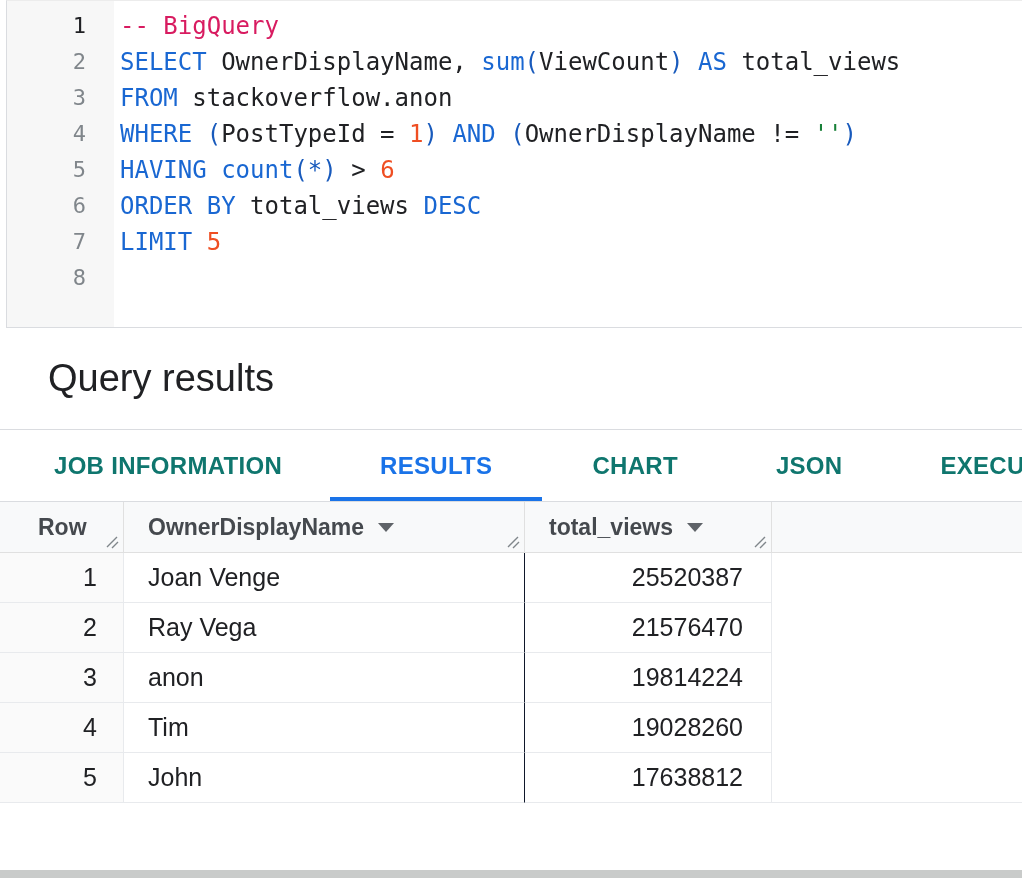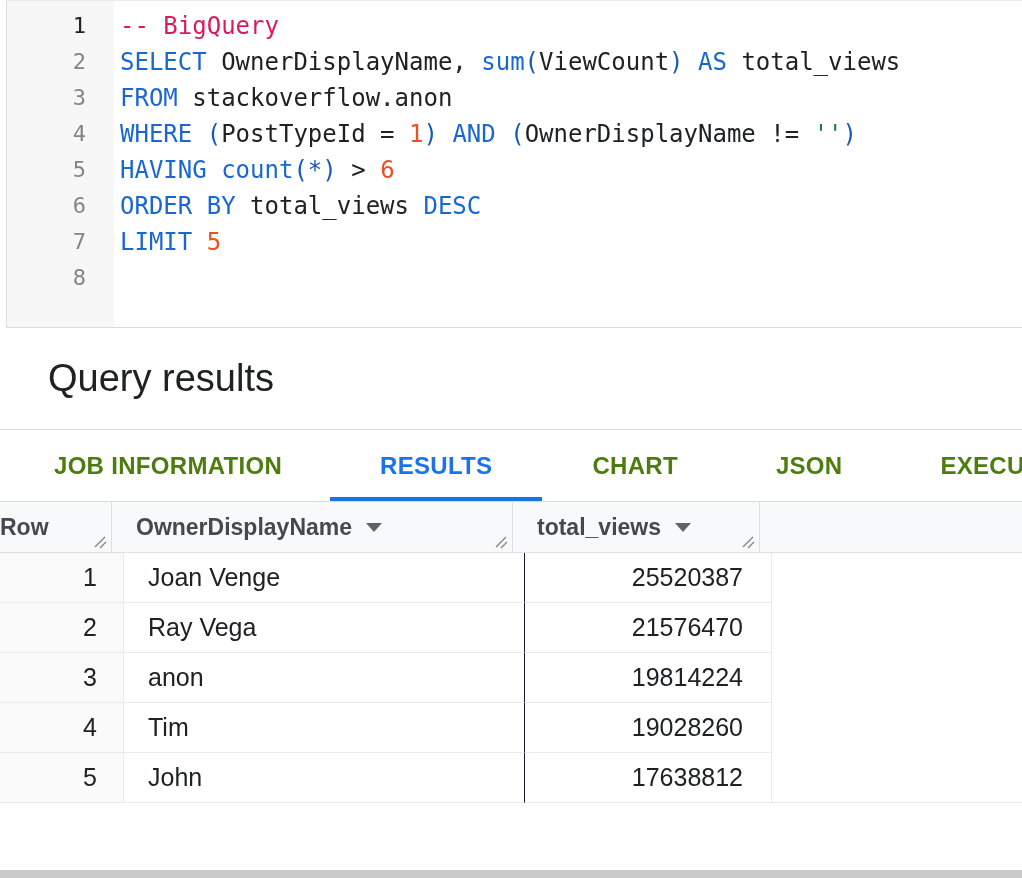--- a/index.html
+++ b/index.html
@@ -49,21 +49,21 @@
   .heading { font-size:38px; font-weight:400; color:#202124; padding-left:48px; }
 
   
   .tabbar {
     position:absolute; top:430px; left:0; width:100%; height:72px;
     box-sizing:border-box; border-bottom:1px solid #dadce0;
     display:flex; align-items:stretch; background:#fff; overflow:hidden;
   }
   .tab {
     display:flex; align-items:center; position:relative; white-space:nowrap;
-    font-size:24px; font-weight:700; letter-spacing:.3px; color:#4d7c0f;
+    font-size:24px; font-weight:700; letter-spacing:.3px; color:#0f766e;
     cursor:pointer;
   }
   .tab:nth-child(1){ margin-left:30px; padding:0 24px; }
   .tab:nth-child(2){ margin-left:24px; padding:0 50px; }
   .tab:nth-child(3){ margin-left:24px; padding:0 26px; }
   .tab:nth-child(4){ margin-left:48px; padding:0 24px; }
   .tab:nth-child(5){ margin-left:50px; padding:0 24px; }
   .tab.active { color:#1a73e8; }
   .tab.active::after {
     content:""; position:absolute; left:0; right:0; bottom:0; height:4px;
@@ -73,21 +73,21 @@
   
   .rtable { position:absolute; top:502px; left:0; width:100%; }
   .thead {
     display:flex; height:51px; background:#f8f9fa;
     box-sizing:border-box; border-bottom:1px solid #e0e0e0;
   }
   .th {
     position:relative; display:flex; align-items:center; box-sizing:border-box;
     font-size:23px; font-weight:700; color:#45494e;
   }
-  .th-row   { width:112px; border-right:1px solid #e0e0e0; }
+  .th-row   { width:124px; padding-left:38px; border-right:1px solid #e0e0e0; }
   .th-owner { width:401px; padding-left:24px; border-right:1px solid #e0e0e0; }
   .th-views { width:247px; padding-left:24px; border-right:1px solid #e0e0e0; }
   .th-empty { flex:1; }
   .sort-arrow {
     width:0; height:0; margin-left:14px;
     border-left:8px solid transparent; border-right:8px solid transparent;
     border-top:9px solid #5f6368; cursor:pointer;
   }
   .handle { position:absolute; right:3px; bottom:3px; cursor:col-resize; line-height:0; }
 

